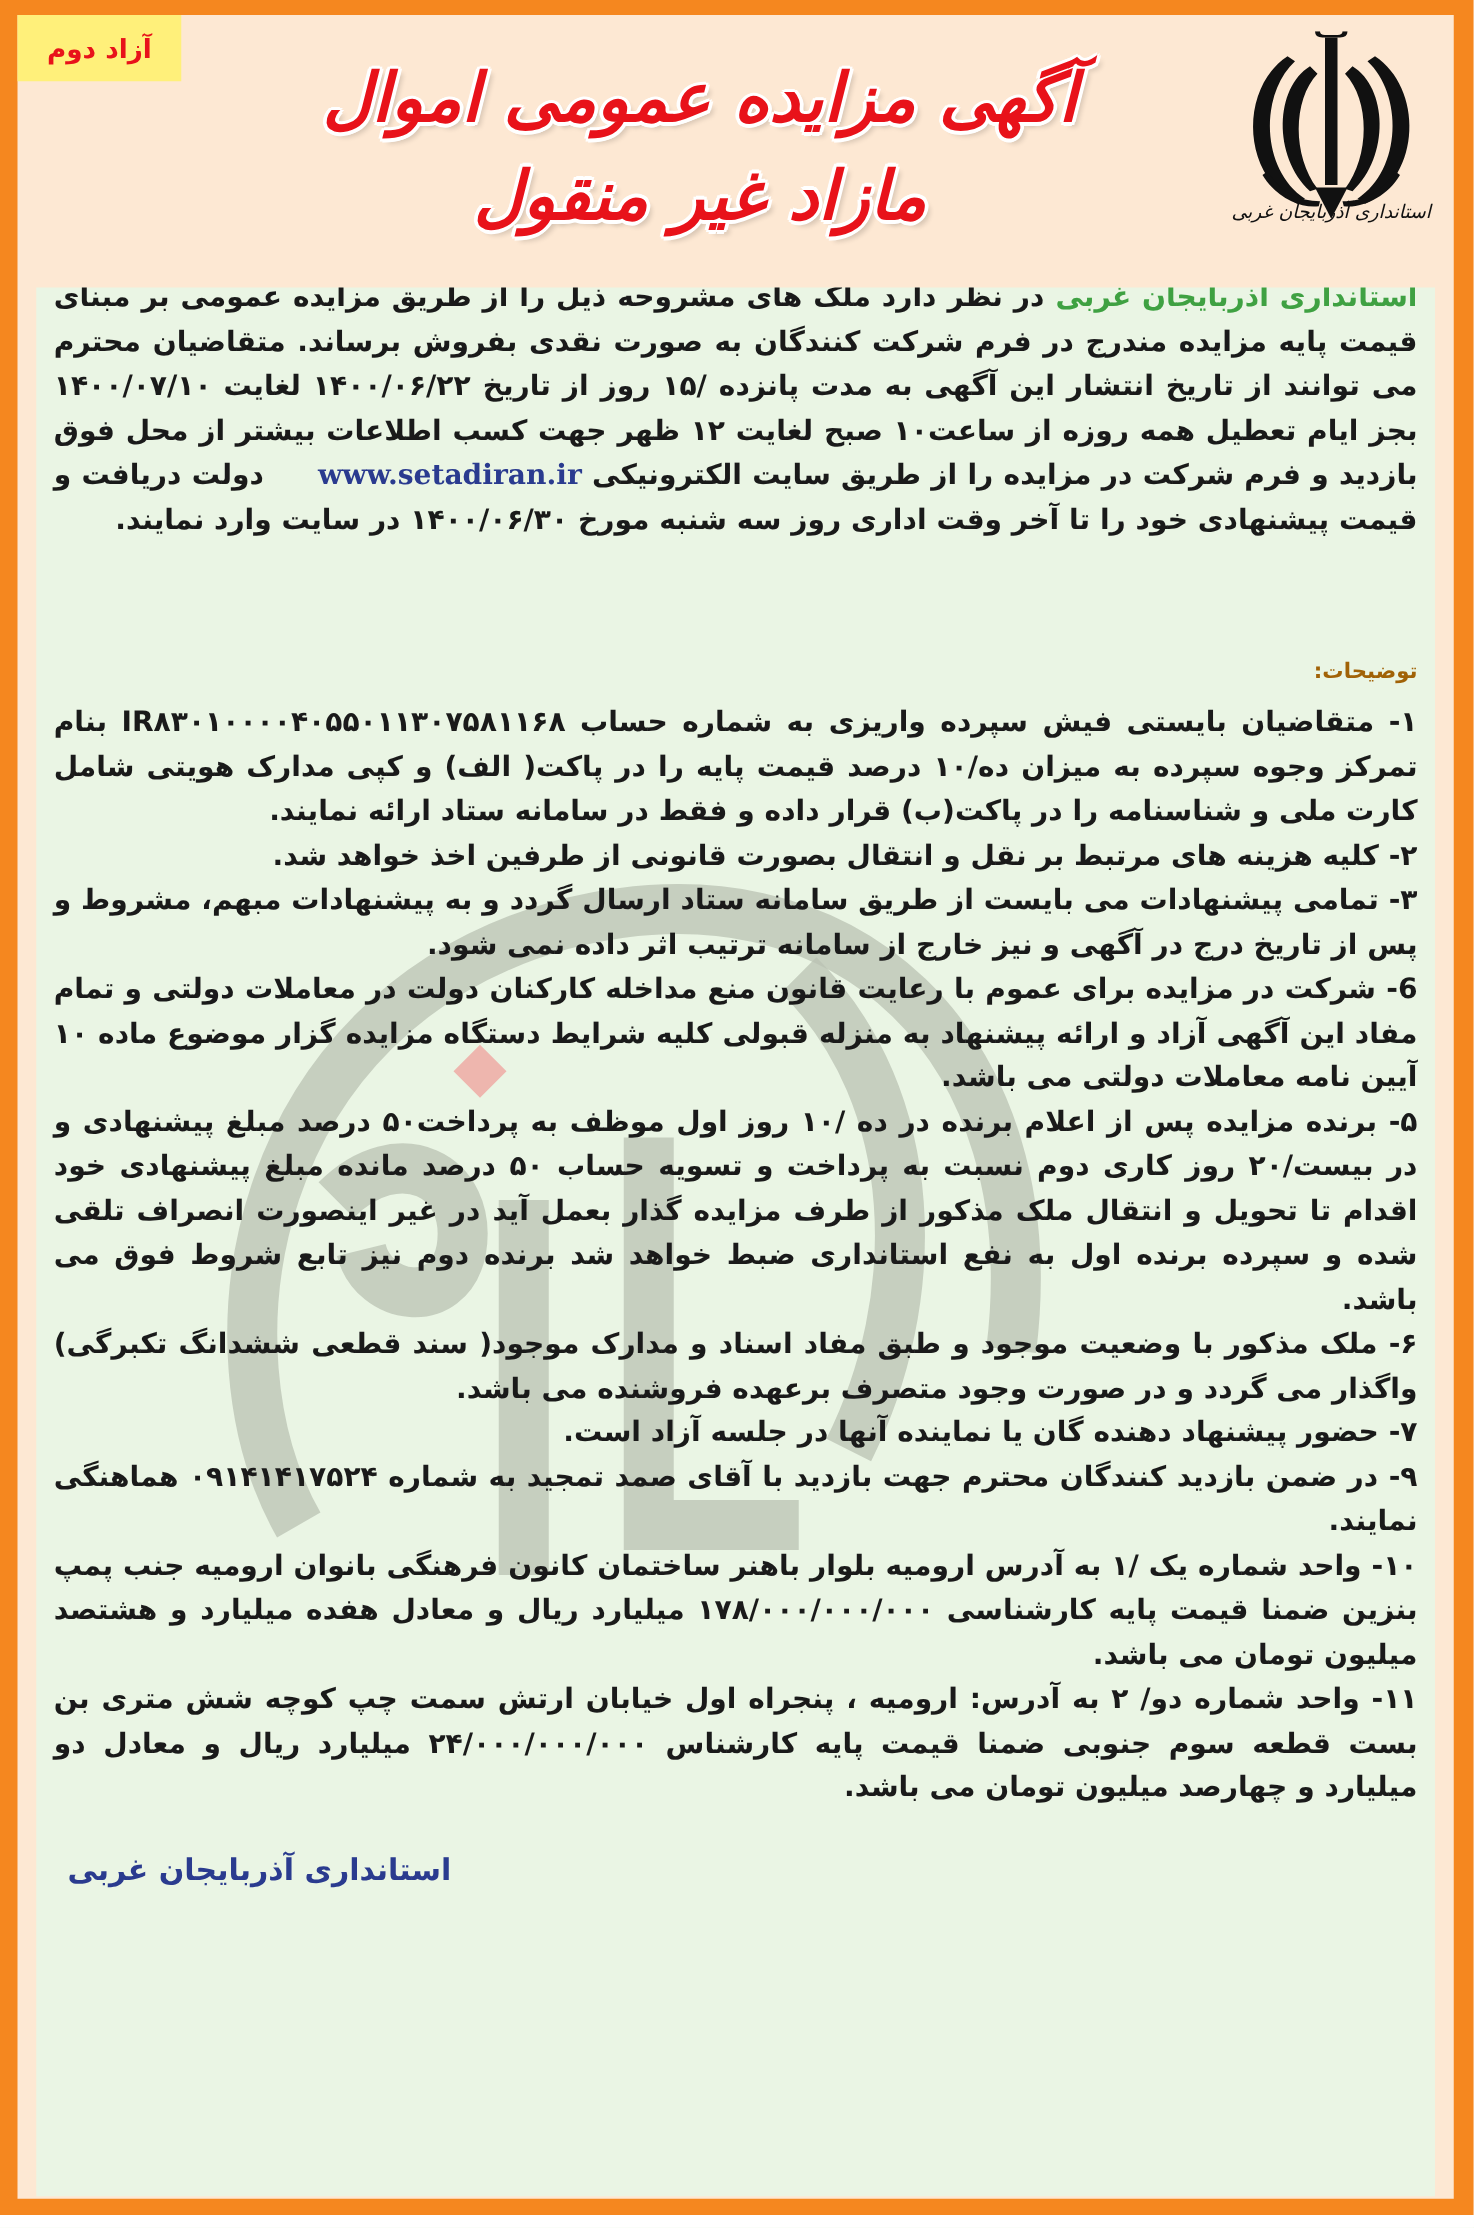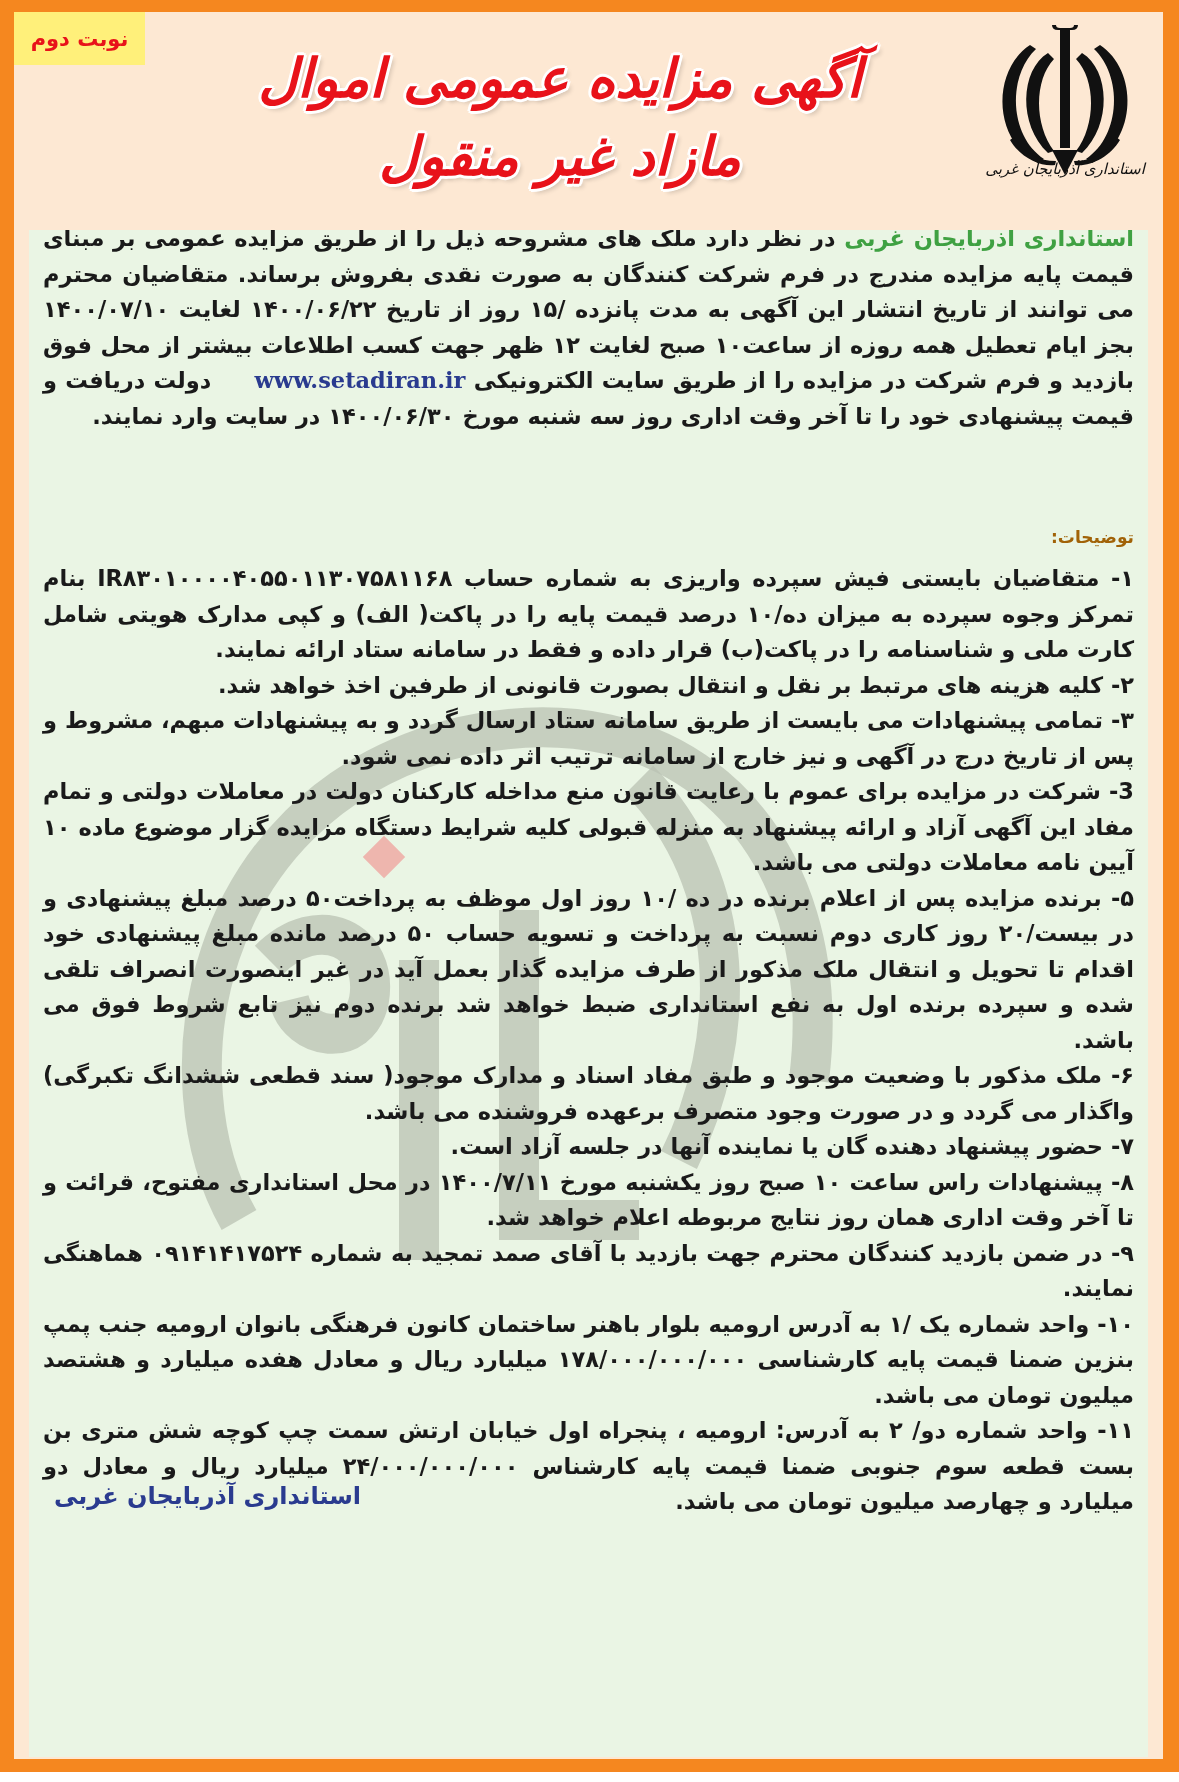--- a/index.html
+++ b/index.html
@@ -25,21 +25,21 @@
   .footer-sign { position:absolute; left:25px; top:1252px; direction:rtl; color:#2a3b8f; font-weight:bold; font-size:24px; }
   .red-mark { position:absolute; left:340px; top:612px; width:30px; height:30px; background:rgba(240,130,130,0.55); transform:rotate(45deg); }
 </style>
 </head>
 <body>
 
 <div class="frame"></div>
 <div class="inner"></div>
 
 <div class="badge">
-  <span>نوبت دوم</span>
+  <span>آزاد دوم</span>
 </div>
 
 <div class="title l1">آگهی مزایده عمومی اموال</div>
 <div class="title l2">مازاد غیر منقول</div>
 
 <svg class="emblem" viewBox="0 0 150 170">
   <g fill="#111">
     <path d="M68 5 q-6 0 -6 -5 h4 q0 3 4 3 h10 q4 0 4 -3 h4 q0 5 -6 5 z"></path>
     <rect x="70" y="5" width="10" height="118"></rect>
     <path d="M62 125 L75 150 L88 125 z"></path>
@@ -68,24 +68,23 @@
   <div class="text intro">
     <span class="green">استانداری آذربایجان غربی</span><span> در نظر دارد ملک های مشروحه ذیل را از طریق مزایده عمومی بر مبنای قیمت پایه مزایده مندرج در فرم شرکت کنندگان به صورت نقدی بفروش برساند. متقاضیان محترم می توانند از تاریخ انتشار این آگهی به مدت پانزده /۱۵ روز از تاریخ ۱۴۰۰/۰۶/۲۲ لغایت ۱۴۰۰/۰۷/۱۰ بجز ایام تعطیل همه روزه از ساعت۱۰ صبح لغایت ۱۲ ظهر جهت کسب اطلاعات بیشتر از محل فوق بازدید و فرم شرکت در مزایده را از طریق سایت الکترونیکی </span><span class="link">www.setadiran.ir</span><span> دولت دریافت و قیمت پیشنهادی خود را تا آخر وقت اداری روز سه شنبه مورخ ۱۴۰۰/۰۶/۳۰ در سایت وارد نمایند.</span>
   </div>
 
   <div class="notes-title">توضیحات:</div>
 
   <div class="text notes">
     <p>۱- متقاضیان بایستی فیش سپرده واریزی به شماره حساب IR۸۳۰۱۰۰۰۰۴۰۵۵۰۱۱۳۰۷۵۸۱۱۶۸ بنام تمرکز وجوه سپرده به میزان ده/۱۰ درصد قیمت پایه را در پاکت( الف) و کپی مدارک هویتی شامل کارت ملی و شناسنامه را در پاکت(ب) قرار داده و فقط در سامانه ستاد ارائه نمایند.</p>
     <p>۲- کلیه هزینه های مرتبط بر نقل و انتقال بصورت قانونی از طرفین اخذ خواهد شد.</p>
     <p>۳- تمامی پیشنهادات می بایست از طریق سامانه ستاد ارسال گردد و به پیشنهادات مبهم، مشروط و پس از تاریخ درج در آگهی و نیز خارج از سامانه ترتیب اثر داده نمی شود.</p>
-    <p>3- شرکت در مزایده برای عموم با رعایت قانون منع مداخله کارکنان دولت در معاملات دولتی و تمام مفاد این آگهی آزاد و ارائه پیشنهاد به منزله قبولی کلیه شرایط دستگاه مزایده گزار موضوع ماده ۱۰ آیین نامه معاملات دولتی می باشد.</p>
+    <p>6- شرکت در مزایده برای عموم با رعایت قانون منع مداخله کارکنان دولت در معاملات دولتی و تمام مفاد این آگهی آزاد و ارائه پیشنهاد به منزله قبولی کلیه شرایط دستگاه مزایده گزار موضوع ماده ۱۰ آیین نامه معاملات دولتی می باشد.</p>
     <p>۵- برنده مزایده پس از اعلام برنده در ده /۱۰ روز اول موظف به پرداخت۵۰ درصد مبلغ پیشنهادی و در بیست/۲۰ روز کاری دوم نسبت به پرداخت و تسویه حساب ۵۰ درصد مانده مبلغ پیشنهادی خود اقدام تا تحویل و انتقال ملک مذکور از طرف مزایده گذار بعمل آید در غیر اینصورت انصراف تلقی شده و سپرده برنده اول به نفع استانداری ضبط خواهد شد برنده دوم نیز تابع شروط فوق می باشد.</p>
     <p>۶- ملک مذکور با وضعیت موجود و طبق مفاد اسناد و مدارک موجود( سند قطعی ششدانگ تکبرگی) واگذار می گردد و در صورت وجود متصرف برعهده فروشنده می باشد.</p>
     <p>۷- حضور پیشنهاد دهنده گان یا نماینده آنها در جلسه آزاد است.</p>
-    <p>۸- پیشنهادات راس ساعت ۱۰ صبح روز یکشنبه مورخ ۱۴۰۰/۷/۱۱ در محل استانداری مفتوح، قرائت و تا آخر وقت اداری همان روز نتایج مربوطه اعلام خواهد شد.</p>
     <p>۹- در ضمن بازدید کنندگان محترم جهت بازدید با آقای صمد تمجید به شماره ۰۹۱۴۱۴۱۷۵۲۴ هماهنگی نمایند.</p>
     <p>۱۰- واحد شماره یک /۱ به آدرس ارومیه بلوار باهنر ساختمان کانون فرهنگی بانوان ارومیه جنب پمپ بنزین ضمنا قیمت پایه کارشناسی ۱۷۸/۰۰۰/۰۰۰/۰۰۰ میلیارد ریال و معادل هفده میلیارد و هشتصد میلیون تومان می باشد.</p>
     <p>۱۱- واحد شماره دو/ ۲ به آدرس: ارومیه ، پنجراه اول خیابان ارتش سمت چپ کوچه شش متری بن بست قطعه سوم جنوبی ضمنا قیمت پایه کارشناس ۲۴/۰۰۰/۰۰۰/۰۰۰ میلیارد ریال و معادل دو میلیارد و چهارصد میلیون تومان می باشد.</p>
   </div>
 
   <div class="footer-sign">استانداری آذربایجان غربی</div>
 </div>
 
 </body></html>

